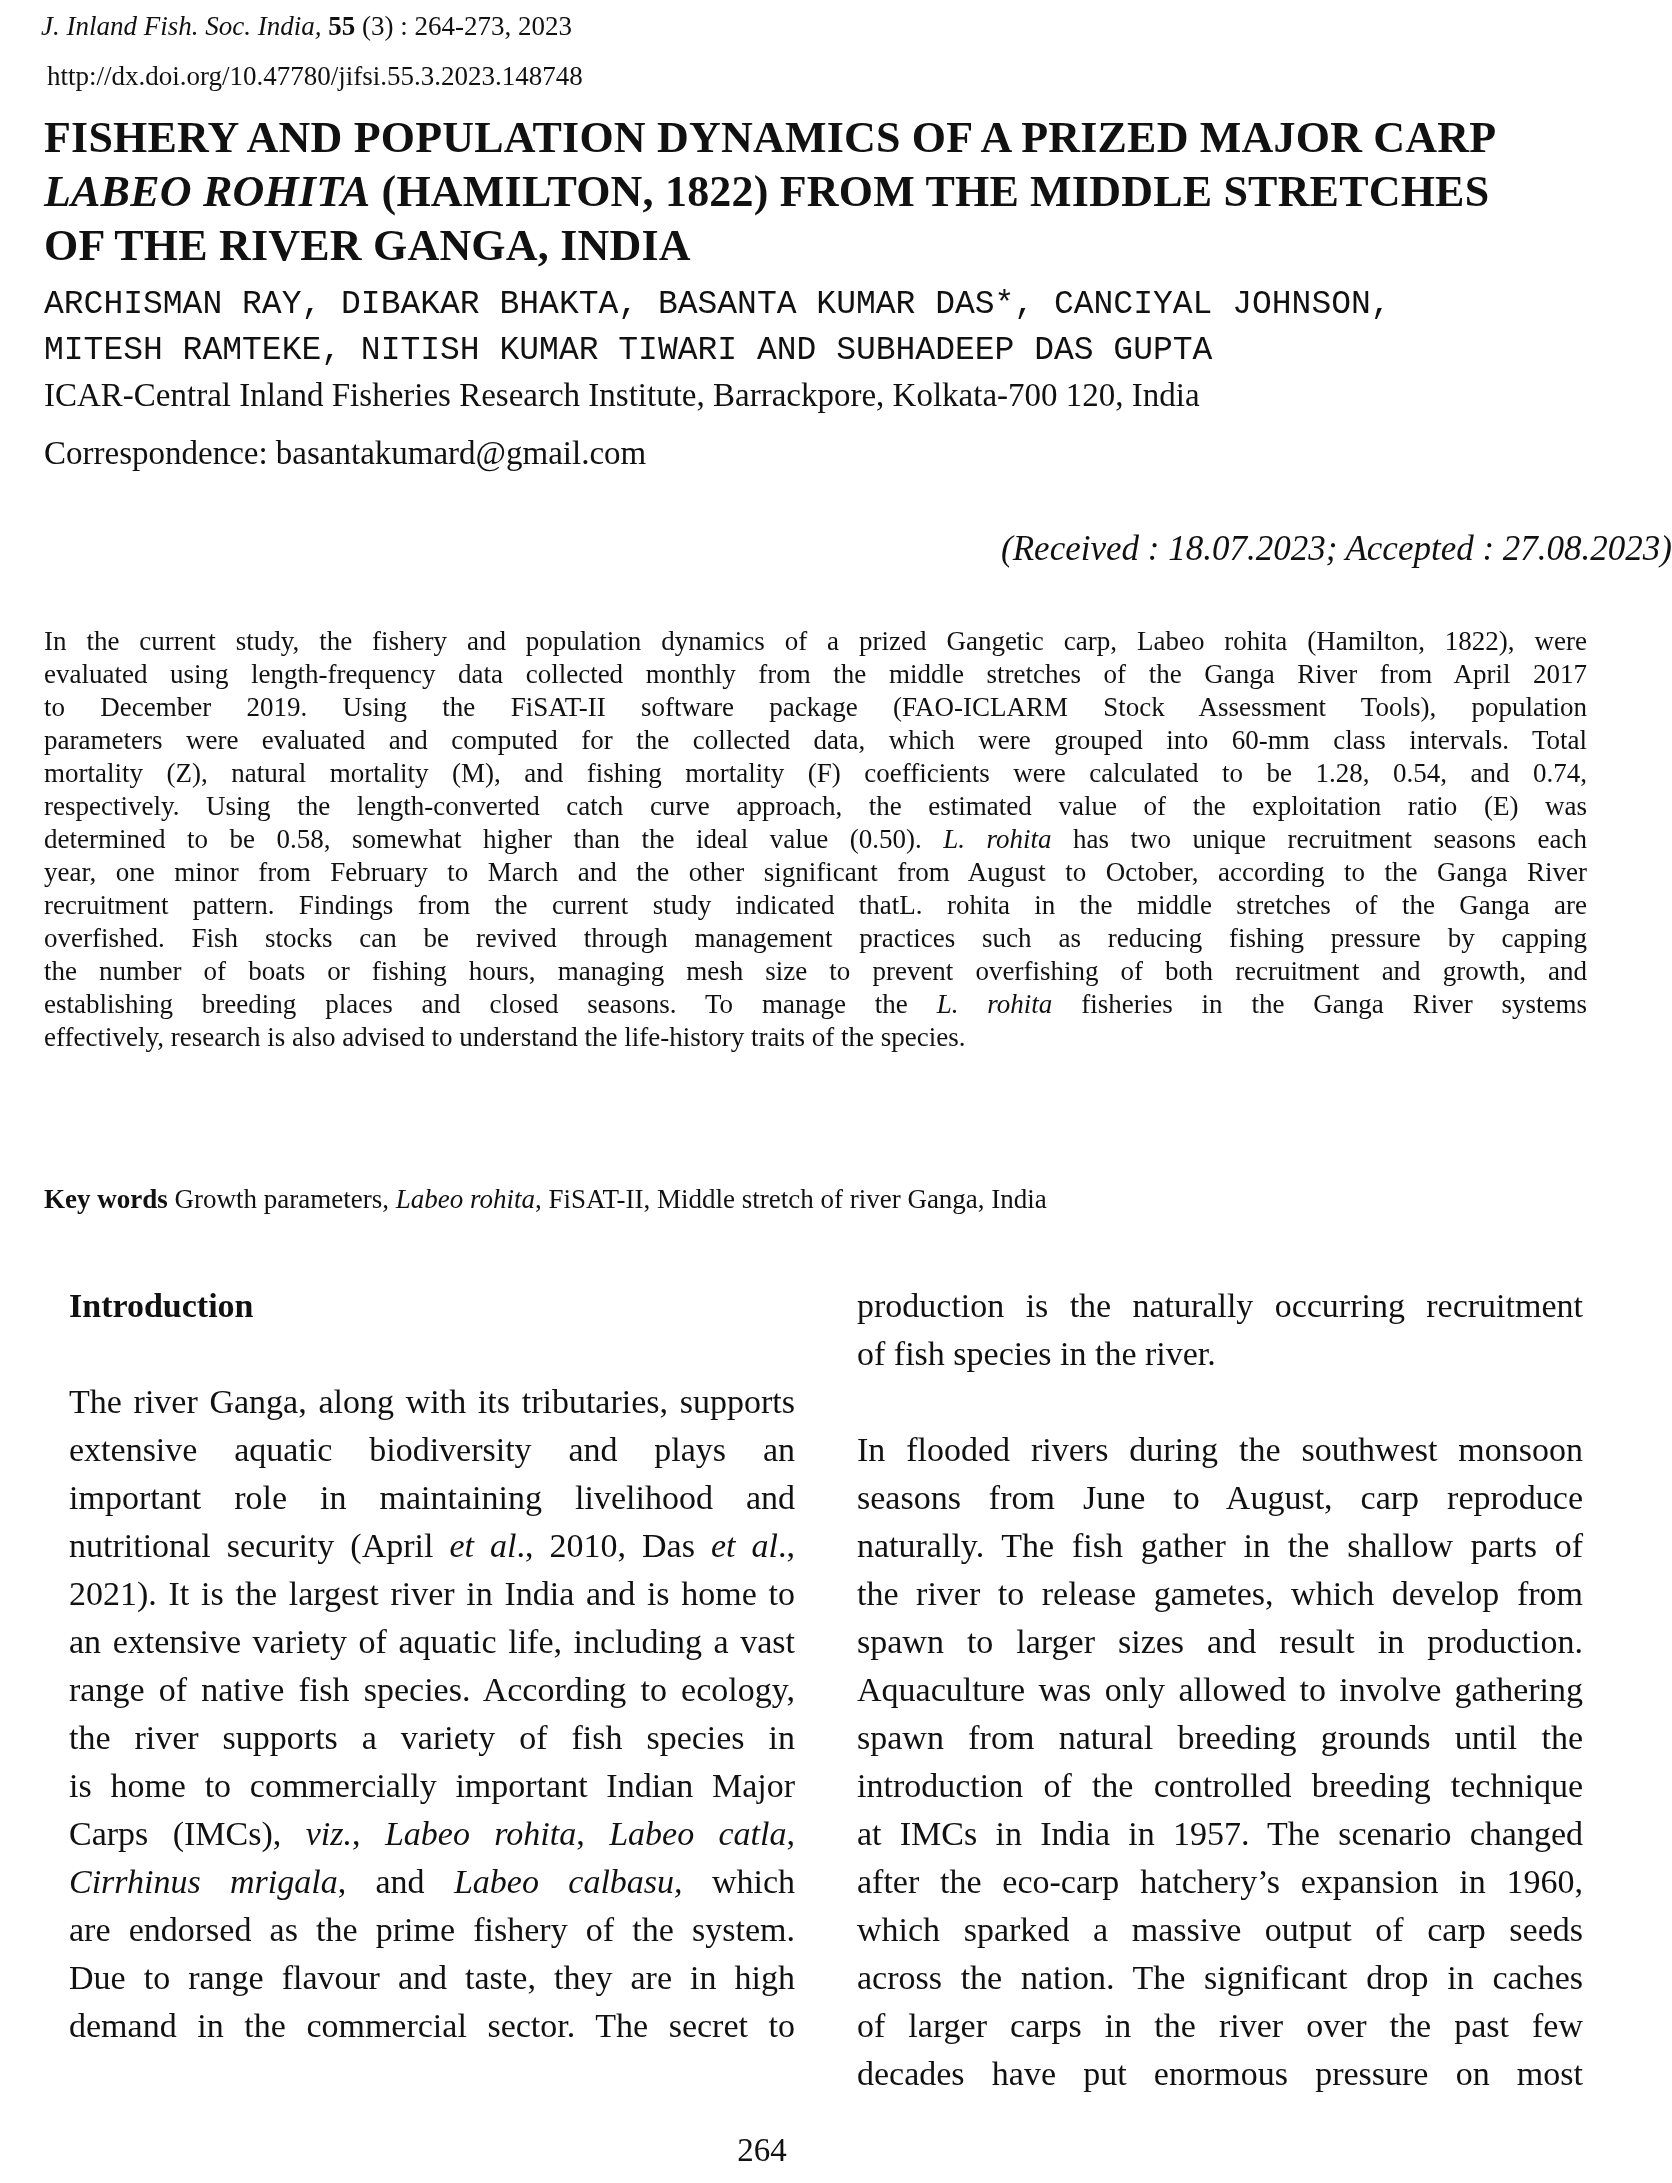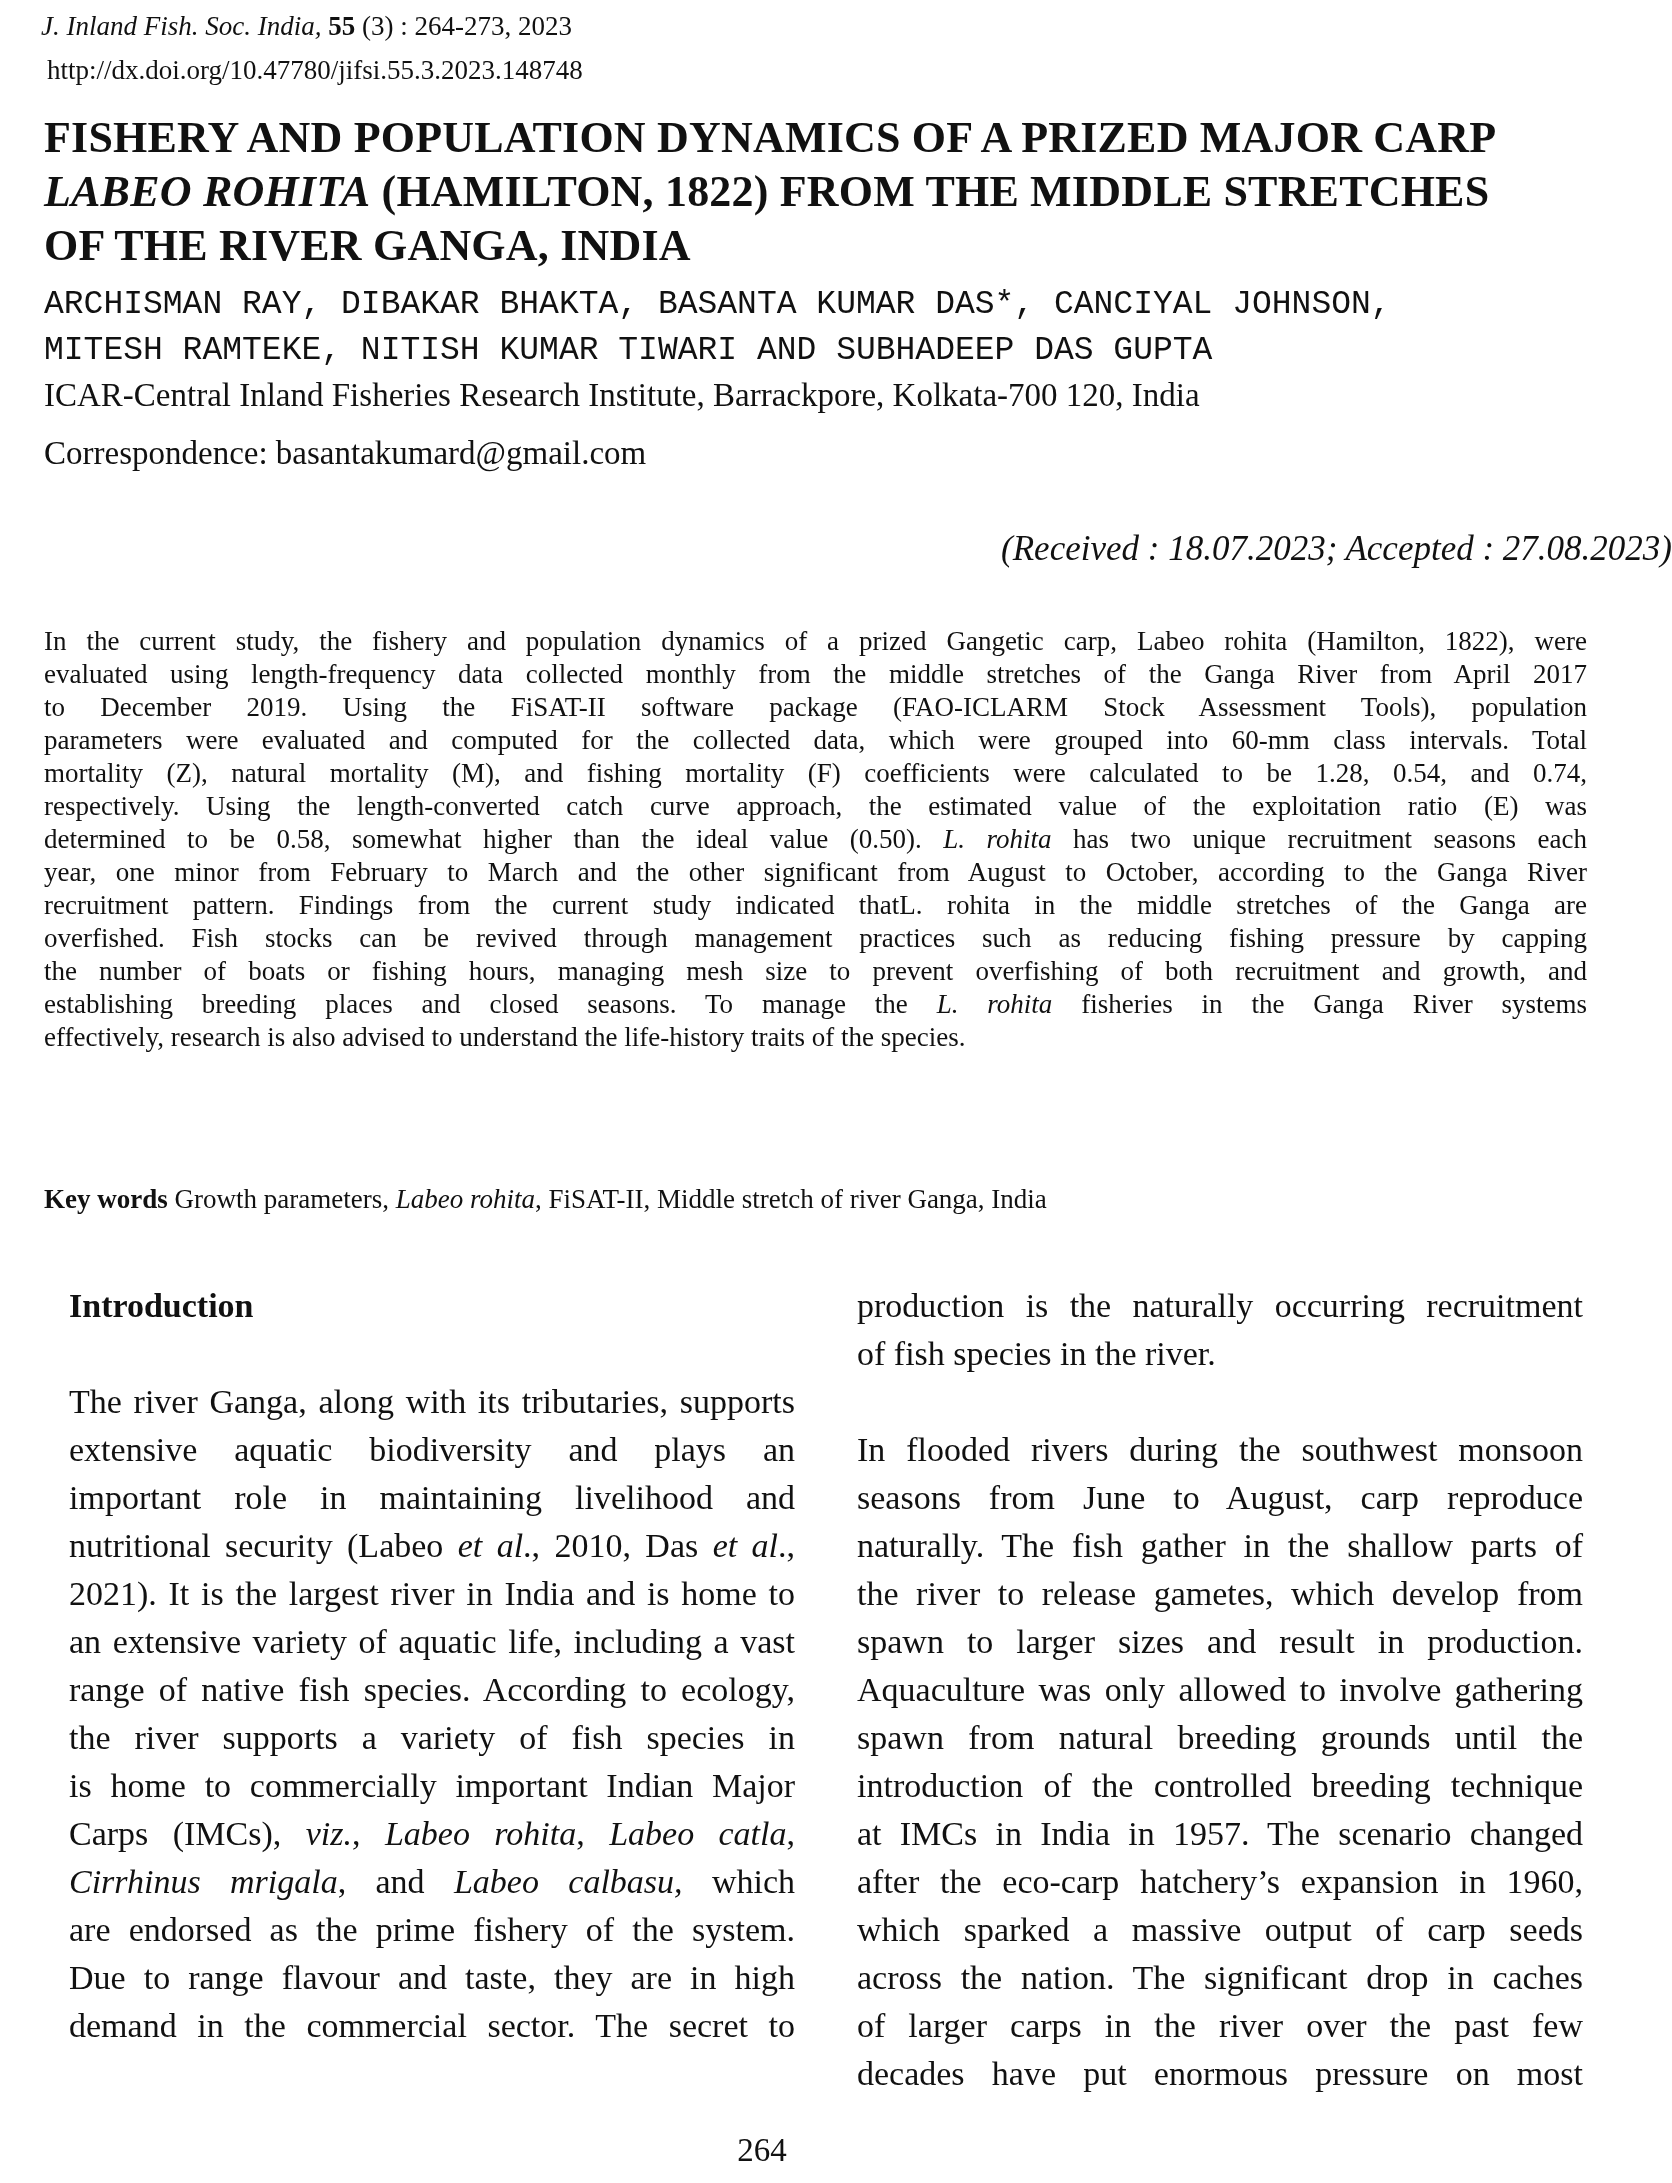--- a/index.html
+++ b/index.html
@@ -4,21 +4,21 @@
 <style>
   html, body { margin: 0; padding: 0; background: #ffffff; }
   body {
     width: 1672px; height: 2183px; position: relative; overflow: hidden;
     font-family: "Liberation Serif", "DejaVu Serif", serif; color: #111111;
   }
   .abs { position: absolute; }
   .journal { left: 41px; top: 11px; font-size: 27px; }
   .journal .it { font-style: italic; }
   .journal .b { font-weight: bold; }
-  .doi { left: 47px; top: 55px; font-size: 27px; }
+  .doi { left: 47px; top: 61px; font-size: 27px; }
   .title { left: 44px; top: 111px; width: 1591px; font-size: 44px; font-weight: bold; line-height: 54px; letter-spacing: 0.2px; }
   .title .it { font-style: italic; }
   .authors { left: 44px; top: 282px; width: 1591px; font-size: 33px; line-height: 46px; font-family: Liberation Mono, monospace; }
   .affil { left: 44px; top: 377px; font-size: 33px; }
   .corr { left: 44px; top: 435px; font-size: 33px; }
   .received { left: 0; width: 1672px; top: 529px; text-align: right; font-size: 35px; font-style: italic; }
   .abstract { left: 44px; top: 625px; width: 1543px; font-size: 27px; line-height: 33px; text-align: justify; }
   .abstract .line { display: block; text-align: justify; text-align-last: justify; white-space: nowrap; height: 33px; }
   .abstract .line.last { text-align-last: left; }
   .it { font-style: italic; }
@@ -77,21 +77,21 @@
 <div class="abs keywords">
   <span class="kw-label">Key words</span><span> Growth parameters, </span><span class="it">Labeo rohita</span><span>, FiSAT-II, Middle stretch of river Ganga, India</span>
 </div>
 
 <div class="col col-left">
   <span class="intro-heading">Introduction</span>
   <span class="gap"></span>
   <span class="line">The river Ganga, along with its tributaries, supports</span>
   <span class="line">extensive aquatic biodiversity and plays an</span>
   <span class="line">important role in maintaining livelihood and</span>
-  <span class="line"><span>nutritional security (Labeo </span><span class="it">et al</span><span>., 2010, Das </span><span class="it">et al</span><span>.,</span></span>
+  <span class="line"><span>nutritional security (April </span><span class="it">et al</span><span>., 2010, Das </span><span class="it">et al</span><span>.,</span></span>
   <span class="line">2021). It is the largest river in India and is home to</span>
   <span class="line">an extensive variety of aquatic life, including a vast</span>
   <span class="line">range of native fish species. According to ecology,</span>
   <span class="line">the river supports a variety of fish species in</span>
   <span class="line">is home to commercially important Indian Major</span>
   <span class="line"><span>Carps (IMCs), </span><span class="it">viz.</span><span>, </span><span class="it">Labeo rohita</span><span>, </span><span class="it">Labeo catla</span><span>,</span></span>
   <span class="line"><span class="it">Cirrhinus mrigala</span><span>, and </span><span class="it">Labeo calbasu,</span><span> which</span></span>
   <span class="line">are endorsed as the prime fishery of the system.</span>
   <span class="line">Due to range flavour and taste, they are in high</span>
   <span class="line">demand in the commercial sector. The secret to</span>

